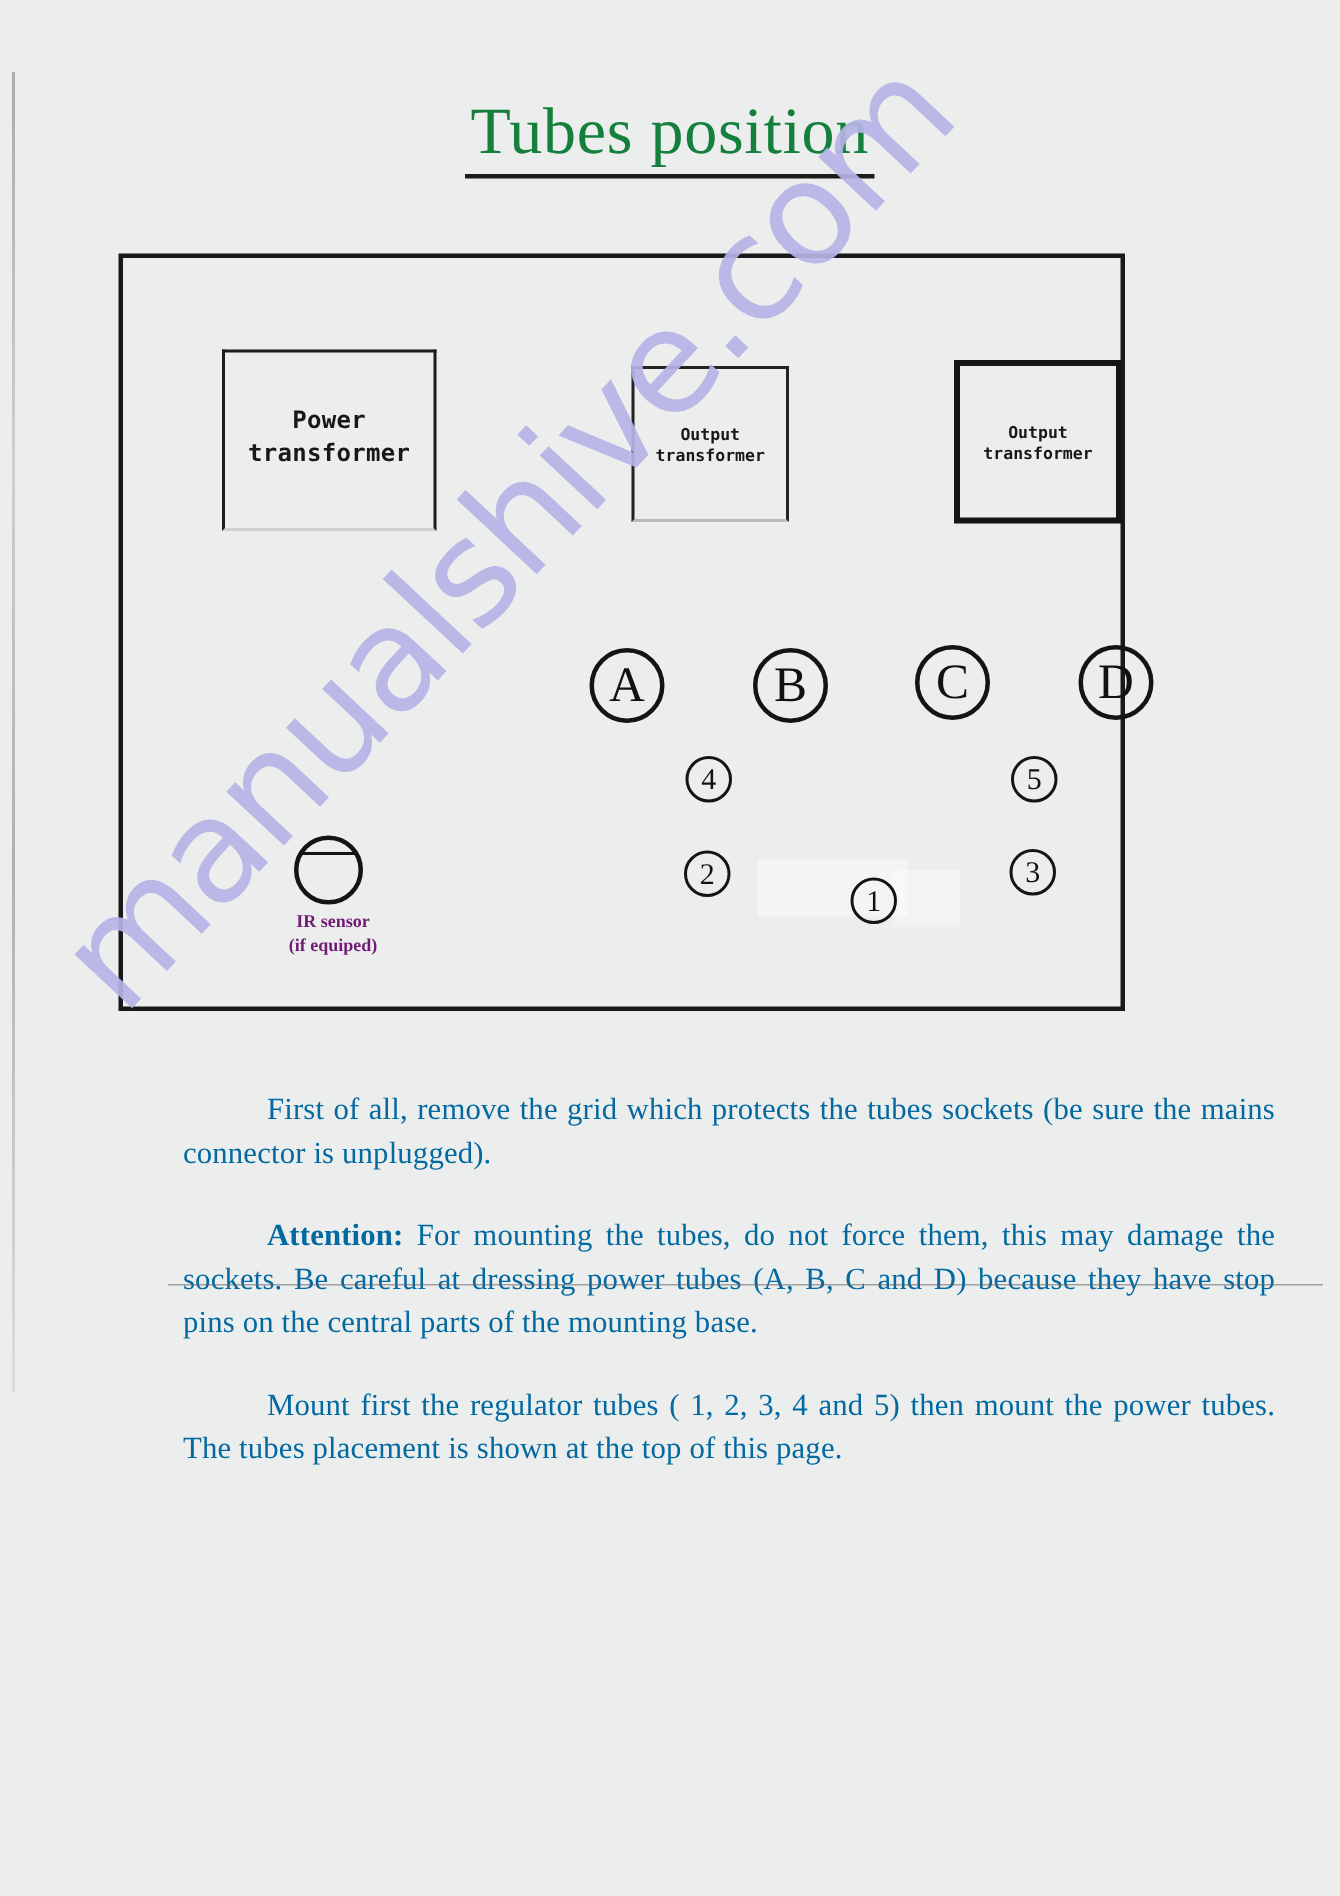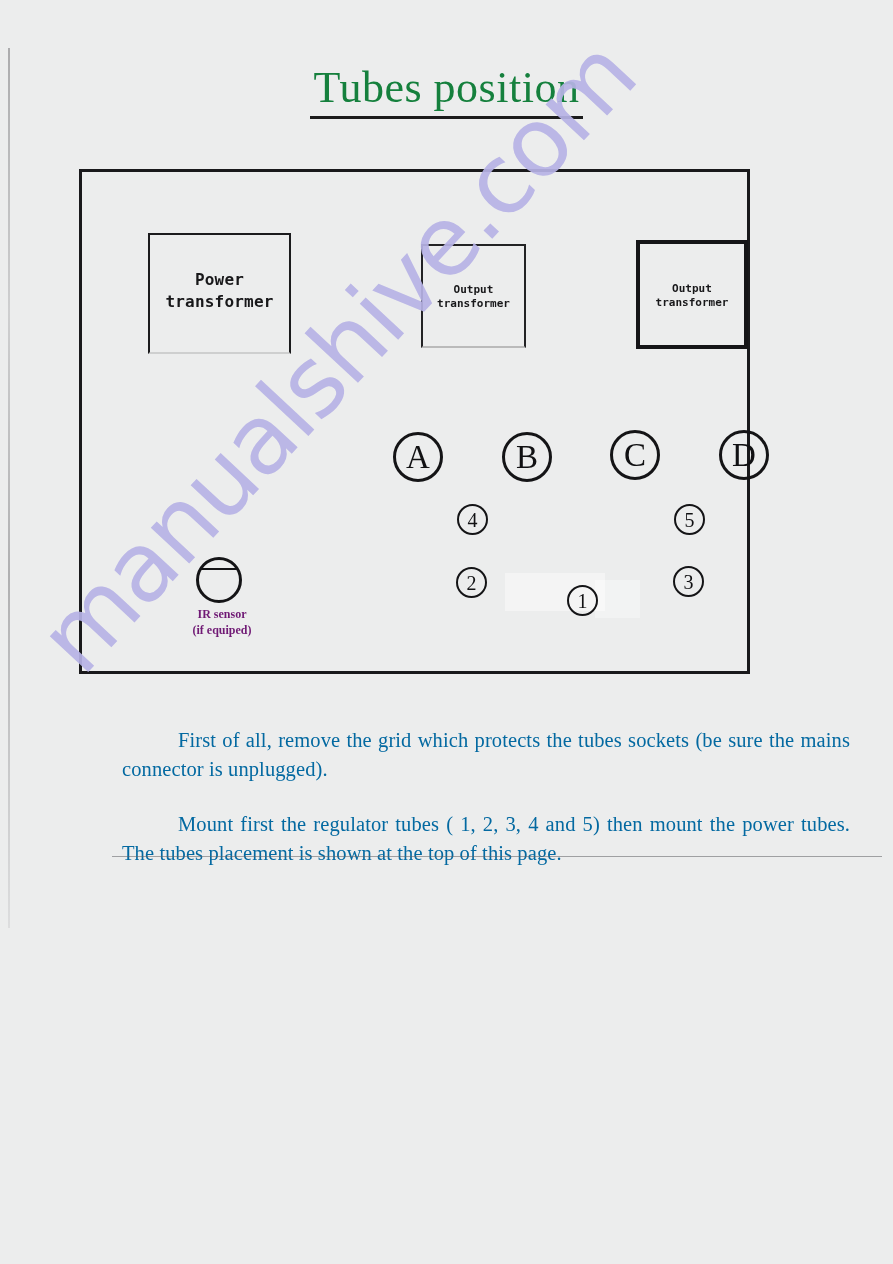--- a/index.html
+++ b/index.html
@@ -337,20 +337,21 @@
       <div class="ir-circle"></div>
       <div class="ir-bar"></div>
     </div>
     <div id="ir-label">IR sensor
 (if equiped)</div>
 
   </div>
 
   <div id="body-text">
     <p class="para">First of all, remove the grid which protects the tubes sockets (be sure the mains connector is unplugged).</p>
+    <p class="para"><span class="lead-bold">Attention:</span><span> For mounting the tubes, do not force them, this may damage the sockets. Be careful at dressing power tubes (A, B, C and D) because they have stop pins on the central parts of the mounting base.</span></p>
     <p class="para spaced-top">Mount first the regulator tubes ( 1, 2, 3, 4 and 5) then mount the power tubes. The tubes placement is shown at the top of this page.</p>
   </div>
 
   <div class="scan-strike-line"></div>
 
   <div id="watermark">
     <span class="wm-text">manualshive.com</span>
   </div>
 
 </div>

